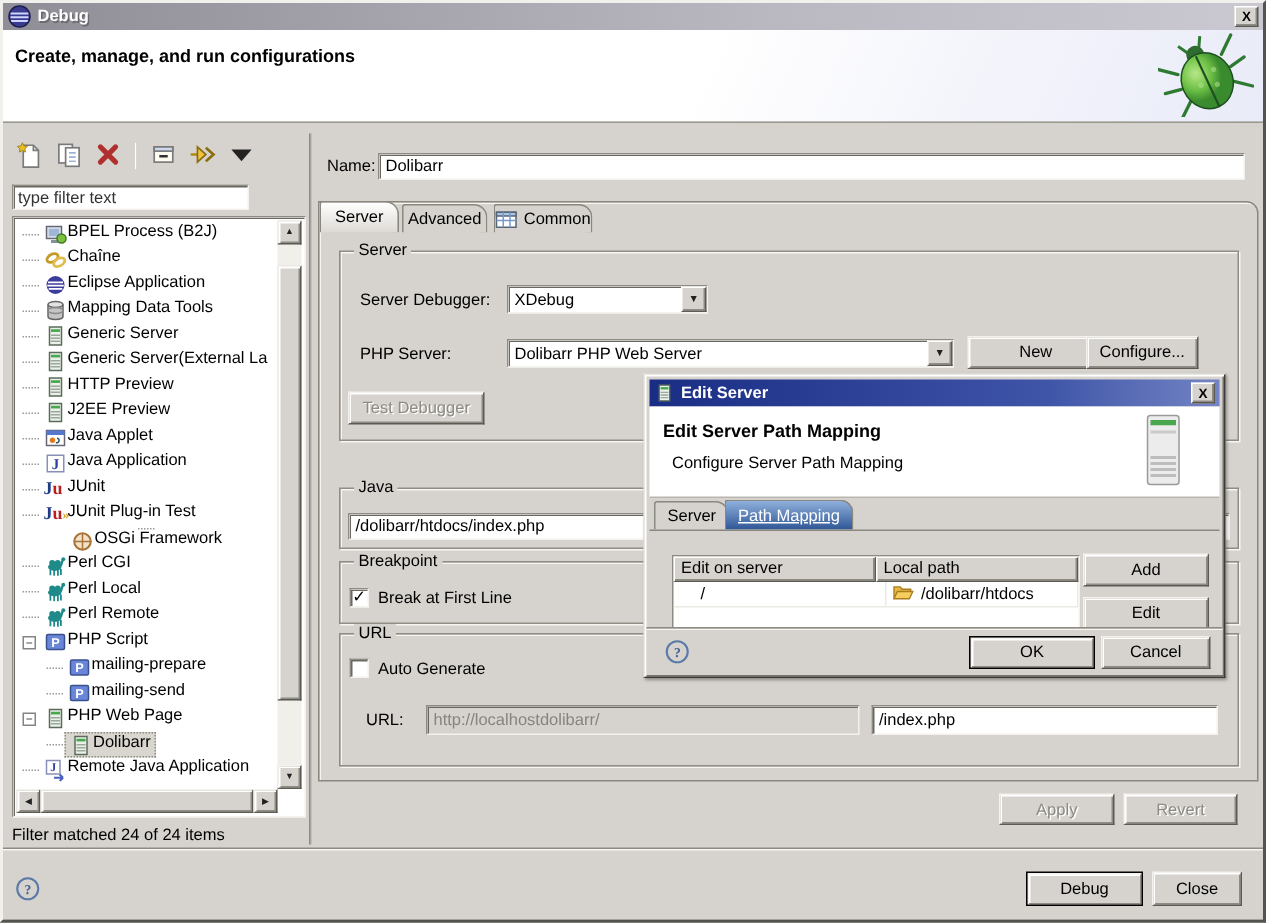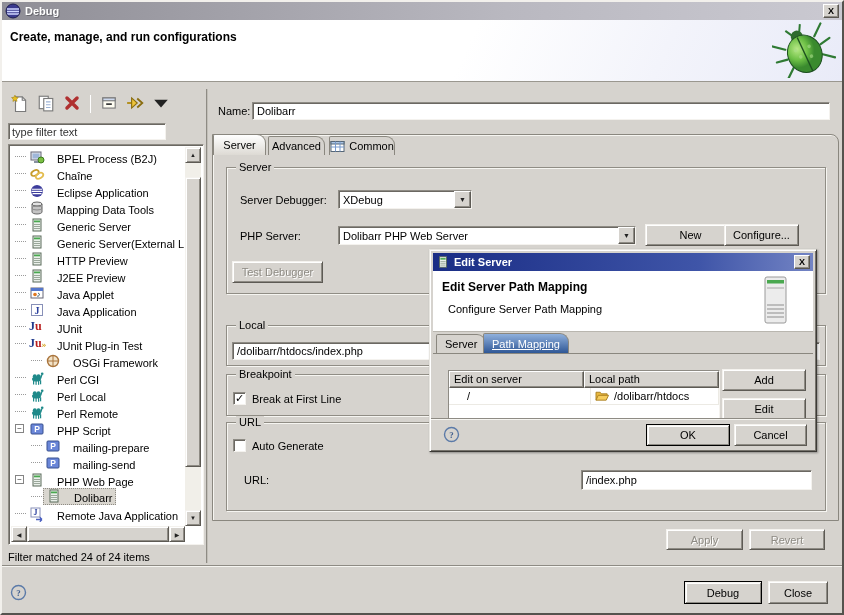--- a/index.html
+++ b/index.html
@@ -47,21 +47,21 @@
   #filter{position:absolute;left:6px;top:40px;width:158px;height:17px;background:#fff;
     border:1px solid;border-color:#8e8b84 #f4f2ee #f4f2ee #8e8b84;box-shadow:inset 1px 1px 0 #6b6862;
     font-family:inherit;font-size:11px;padding:1px 3px;color:#333;}
   .treebox{position:absolute;left:6px;top:61px;width:196px;height:401px;background:#fff;
     border:1px solid;border-color:#8e8b84 #f4f2ee #f4f2ee #8e8b84;box-shadow:inset 1px 1px 0 #6b6862;overflow:hidden;}
   #tree{position:absolute;left:2px;top:3px;right:19px;bottom:19px;overflow:hidden;}
   .trow{height:17px;display:flex;align-items:center;white-space:nowrap;}
   .stub{width:11px;height:1px;border-top:1px dotted #9a9a9a;margin-right:1px;flex:none;}
   .expander{width:9px;height:9px;flex:none;background:#fff;border:1px solid #848484;font-size:8px;line-height:7px;
     text-align:center;margin:0 3px 0 0;color:#333;}
-  .tsel{display:flex;align-items:flex-end;gap:12px;padding:0 2px;height:17px;}
+  .tsel{display:flex;align-items:flex-start;gap:0;padding:0 2px;height:17px;}
   .tsel.sel{background:#d9d6cf;border:1px dotted #8e8b84;}
   .ticn{width:16px;height:16px;flex:none;}
   .ticn svg{width:16px;height:16px;display:block;}
   .ic-junit{font-family:"Liberation Serif",serif;font-weight:bold;font-size:12px;color:#203a8c;}
   .ic-junit i{color:#b81f1f;font-style:normal;}
   .ic-junit b{color:#d4a017;font-size:9px;}
   .vscroll{position:absolute;right:2px;top:2px;width:16px;bottom:18px;background:#f1efe9;}
   .hscroll{position:absolute;left:2px;bottom:2px;height:16px;right:18px;background:#f1efe9;}
   .sbtn{position:absolute;background:#d6d3ce;border:1px solid;border-color:#f4f2ee #5d5a54 #5d5a54 #f4f2ee;
     box-shadow:inset 1px 1px 0 #fff,inset -1px -1px 0 #8e8b84;display:flex;align-items:center;justify-content:center;
@@ -338,21 +338,21 @@
               <span class="tlbl">JUnit</span>
             </span>
           </div>
           <div class="trow" style="padding-left: 4px;">
             <span class="stub"></span>
             <span class="tsel">
               <span class="ticn"><span class="ic-junit">J<i>u</i><b>»</b></span></span>
               <span class="tlbl">JUnit Plug-in Test</span>
             </span>
           </div>
-          <div class="trow" style="padding-left: 20px;">
+          <div class="trow" style="padding-left: 0; flex-direction: column;">
             <span class="stub"></span>
             <span class="tsel">
               <span class="ticn">
                 <svg viewBox="0 0 16 16">
                   <circle cx="8" cy="8" r="5.5" fill="#f2e3c8" stroke="#a9743c" stroke-width="1.4"></circle>
                   <path d="M8 2.5v11M2.5 8h11" stroke="#a9743c"></path>
                 </svg>
               </span>
               <span class="tlbl">OSGi Framework</span>
             </span>
@@ -544,38 +544,41 @@
       <span>New</span>
     </div>
     <div class="btn" style="left:722px;top:141px;width:75px;height:22px">
       <span>Configure...</span>
     </div>
     <div class="btn disabled" style="left:230px;top:178px;width:91px;height:22px">
       <span>Test Debugger</span>
     </div>
 
     <div class="group" style="left:224px;top:242px;width:600px;height:41px">
-      <span class="glabel">Local</span>
+      <span class="glabel">Java</span>
     </div>
     <div class="sunken" style="left:230px;top:259px;width:588px;height:18px">
       <span>/dolibarr/htdocs/index.php</span>
     </div>
 
     <div class="group" style="left:224px;top:291px;width:600px;height:42px">
       <span class="glabel">Breakpoint</span>
     </div>
     <span class="cb" style="left:231px;top:309px">✓</span>
     <span class="lbl" style="left:250px;top:310px">Break at First Line</span>
 
     <div class="group" style="left:224px;top:339px;width:600px;height:89px">
       <span class="glabel">URL</span>
     </div>
     <span class="cb" style="left:231px;top:356px"></span>
     <span class="lbl" style="left:250px;top:357px">Auto Generate</span>
     <span class="lbl" style="left:242px;top:391px">URL:</span>
+    <div class="sunken dis" style="left:282px;top:387px;width:289px;height:20px">
+      <span>http://localhostdolibarr/</span>
+    </div>
     <div class="sunken" style="left:579px;top:387px;width:231px;height:20px">
       <span>/index.php</span>
     </div>
 
     <div class="btn disabled" style="left:664px;top:446px;width:77px;height:21px">
       <span>Apply</span>
     </div>
     <div class="btn disabled" style="left:747px;top:446px;width:76px;height:21px">
       <span>Revert</span>
     </div>

